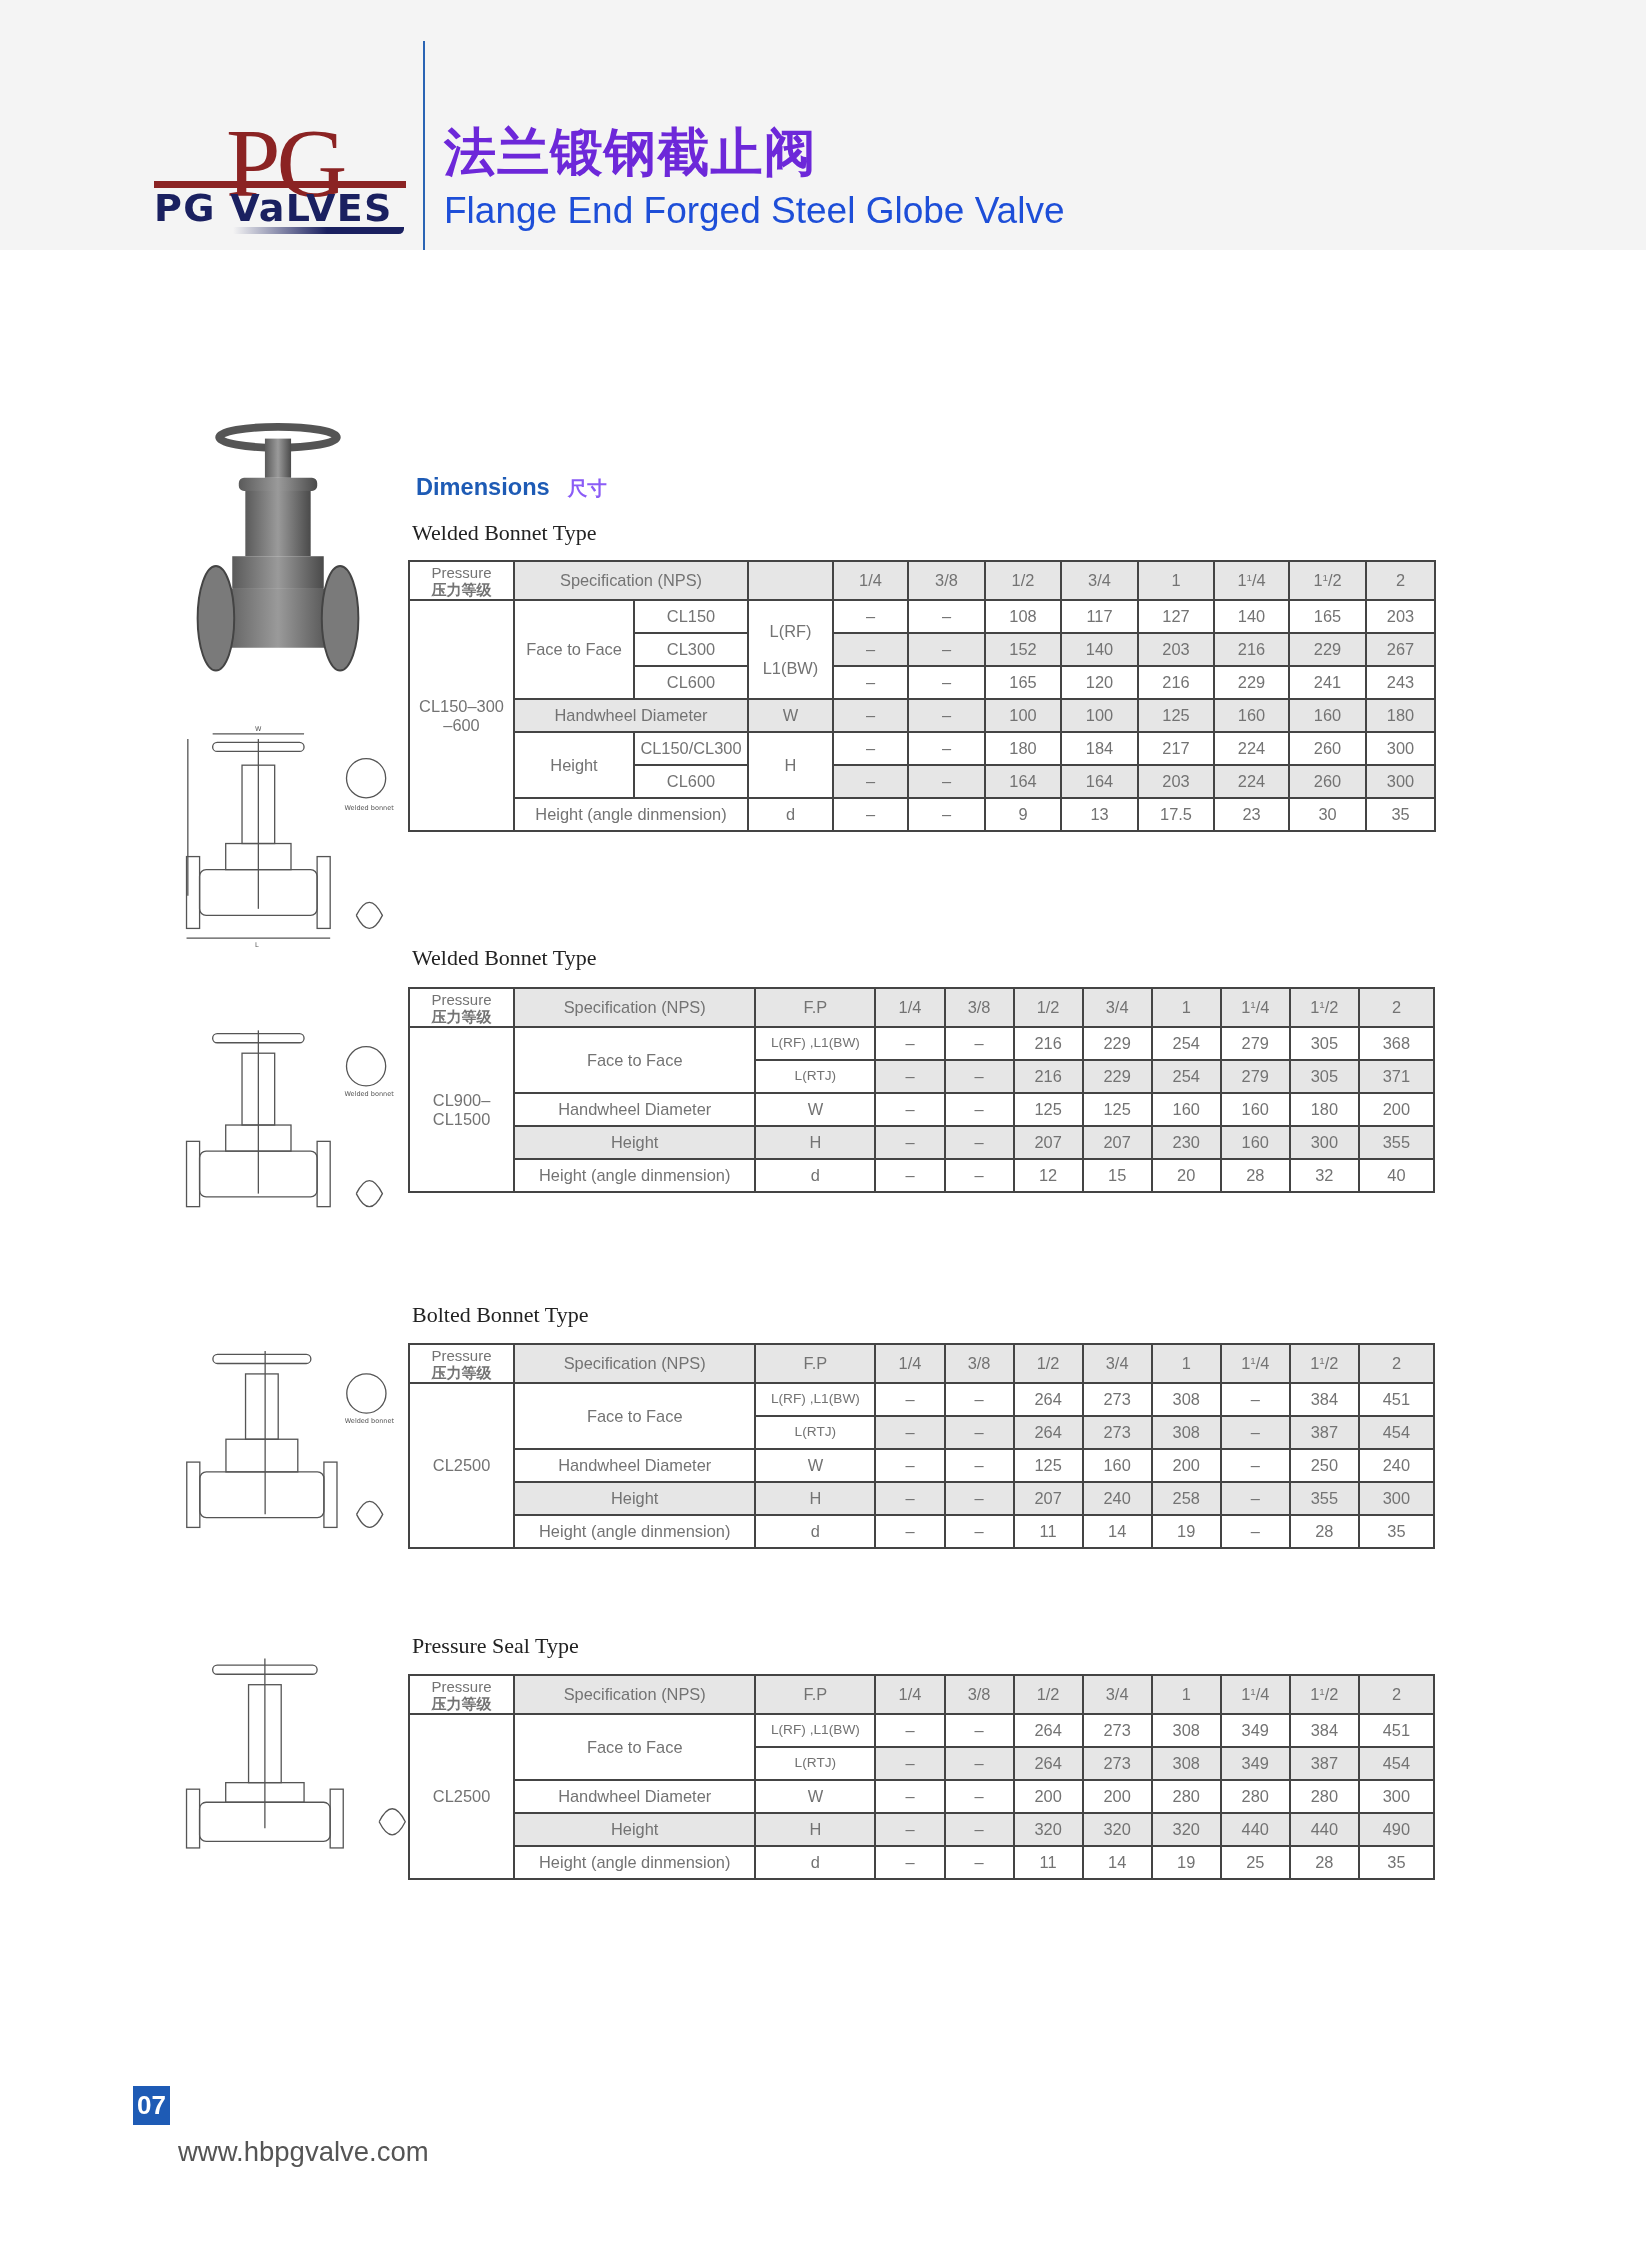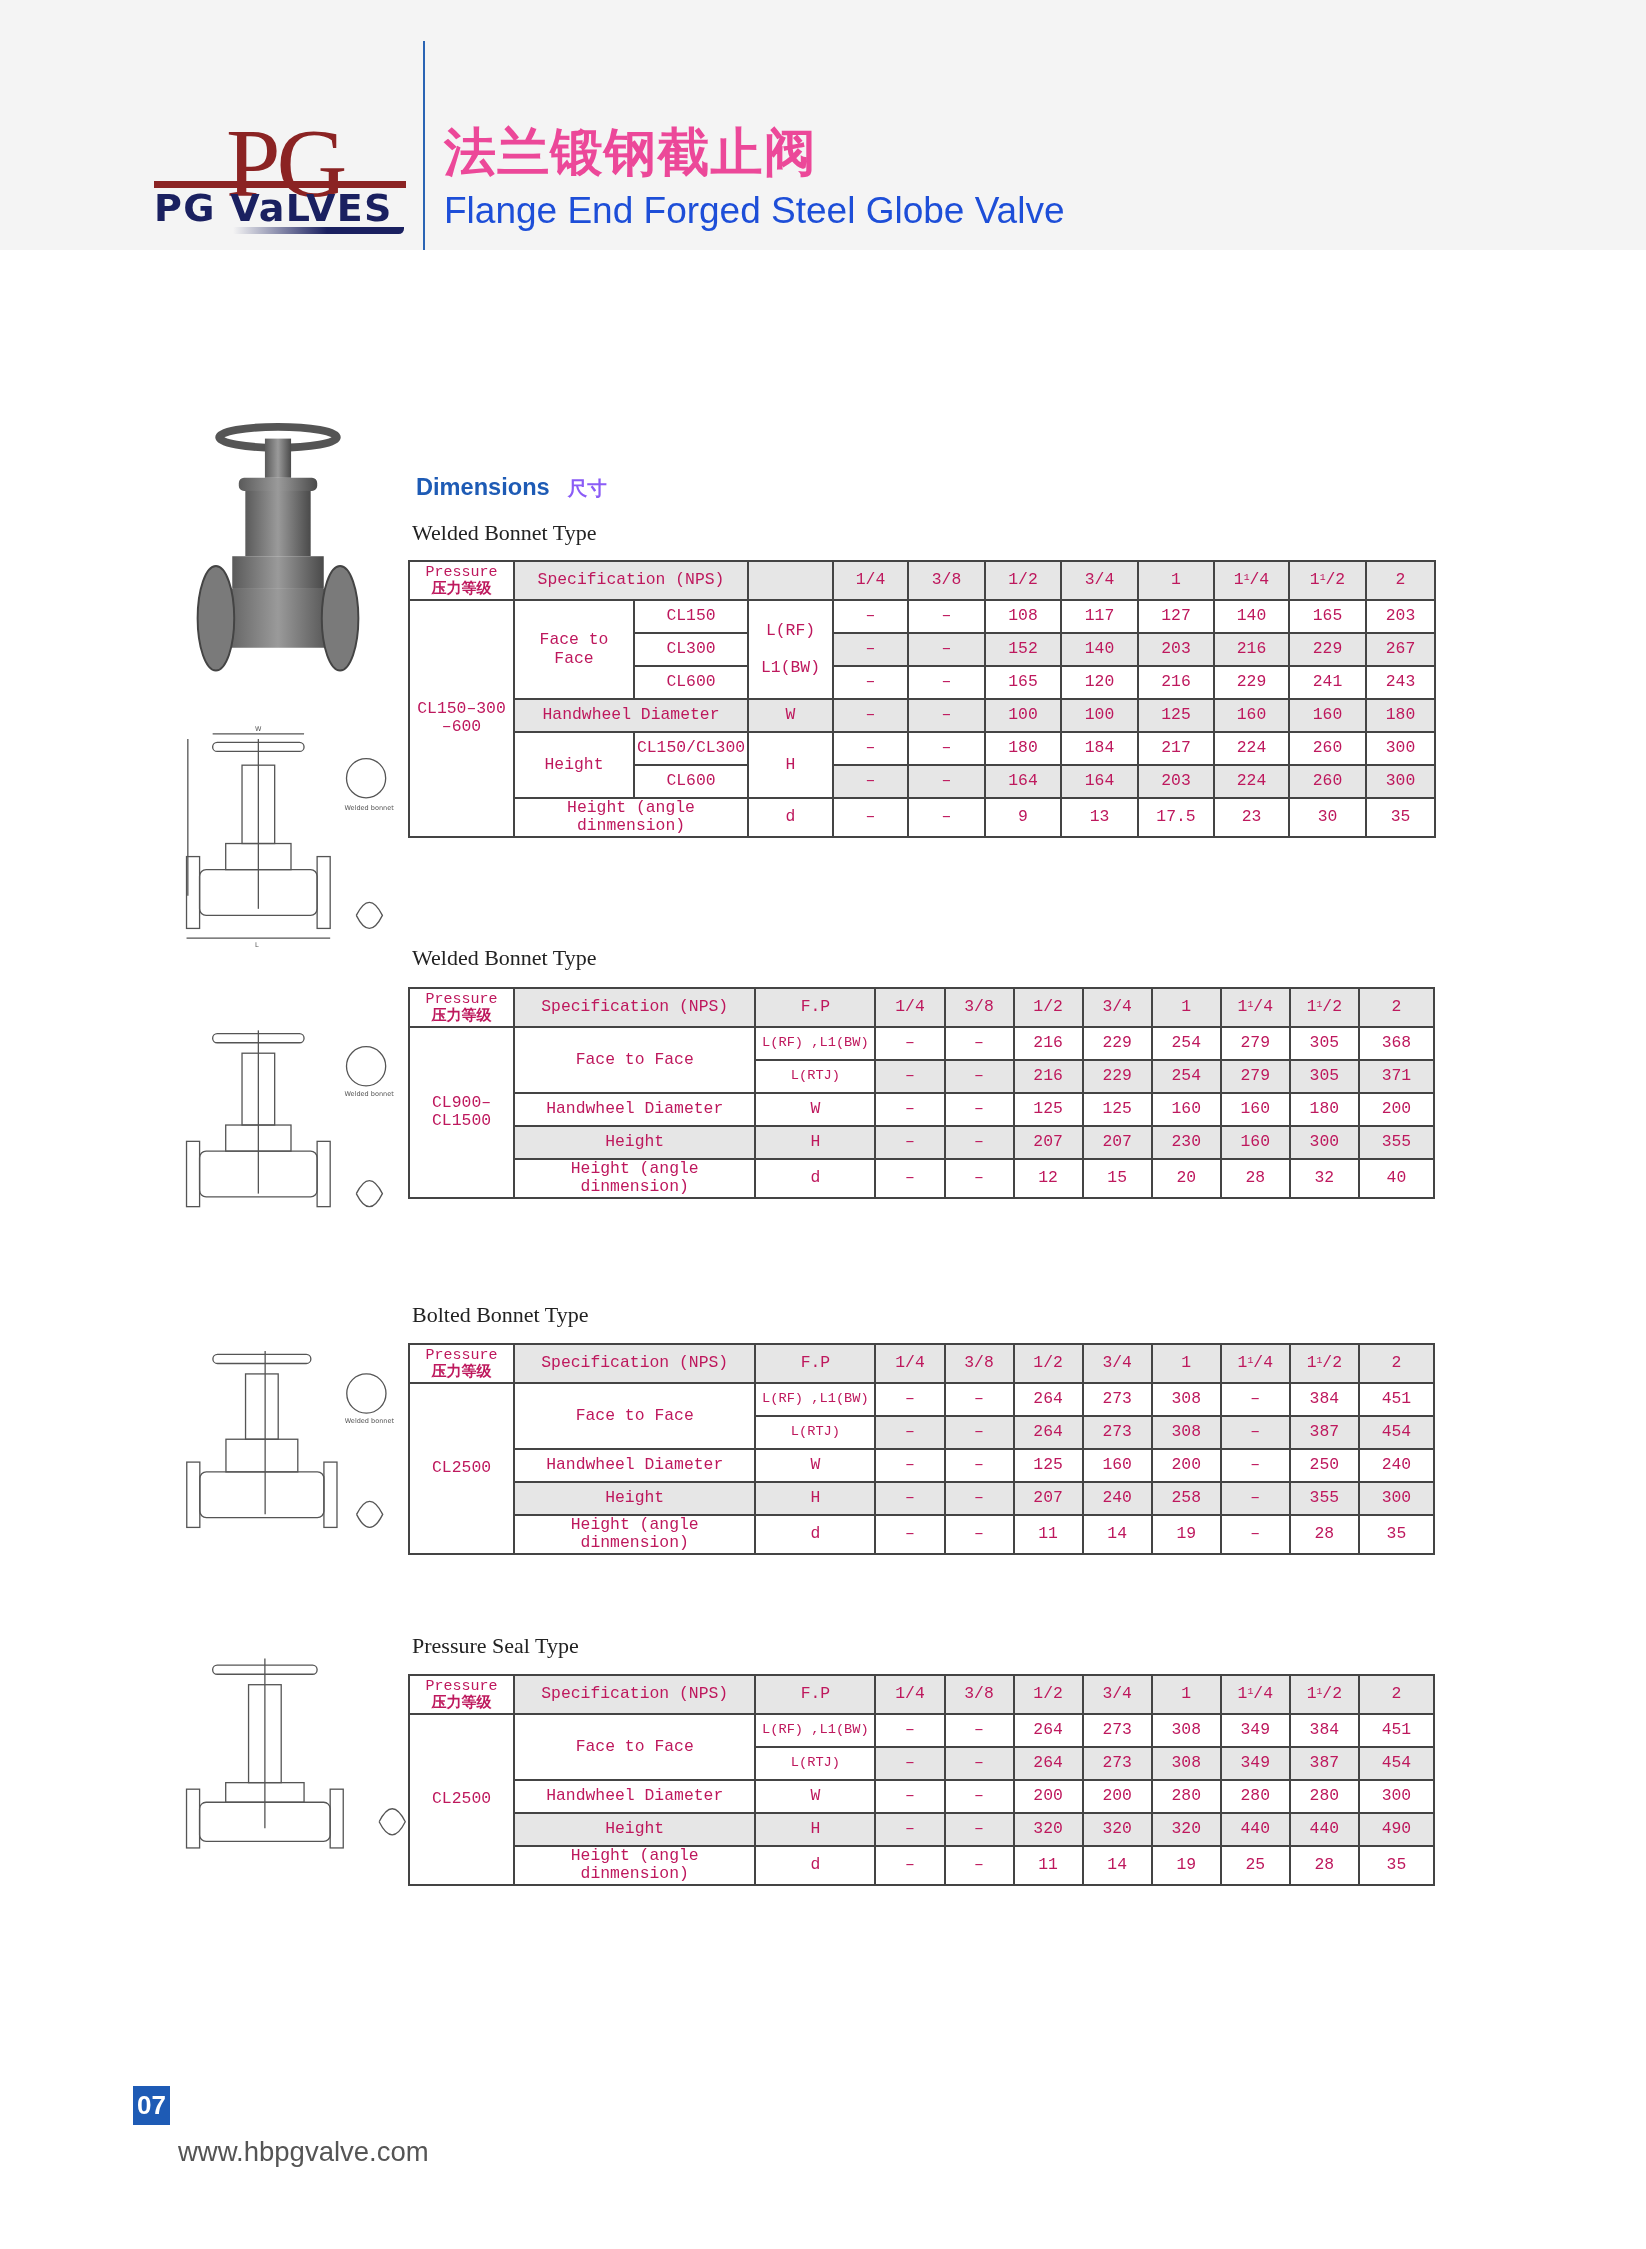--- a/index.html
+++ b/index.html
@@ -5,29 +5,29 @@
   html, body { margin:0; padding:0; }
   body { width:1647px; height:2250px; background:#ffffff; position:relative; overflow:hidden;
          font-family:"Liberation Serif","DejaVu Serif",serif; color:#222; }
   .header-band { position:absolute; left:0; top:0; width:1647px; height:250px; background:#f4f4f4; }
   .logo { position:absolute; left:154px; top:114px; width:252px; height:124px; }
   .logo-pg { position:absolute; left:72px; top:0; font-family:"Liberation Serif",serif; font-size:98px; line-height:98px; color:#8b2323; letter-spacing:-3.9px; }
   .logo-bar { position:absolute; left:0; top:67px; width:252px; height:6.5px; background:#8b2323; }
   .logo-text { position:absolute; left:0; top:73px; font-family:"DejaVu Sans",sans-serif; font-weight:bold; font-size:38px; line-height:42px; color:#1a2060; letter-spacing:1.3px; }
   .logo-swoosh { position:absolute; left:79px; top:113px; width:171px; height:6.5px; border-radius:0 0 5.2px 0; background:linear-gradient(90deg, rgba(26,32,96,0) 0%, #1a2060 55%, #1a2060 100%); }
   .vline { position:absolute; left:423px; top:41px; width:2px; height:209px; background:#2a64b4; }
-  .title-cn { position:absolute; left:444px; top:123px; font-family:"DejaVu Sans",sans-serif; font-weight:bold; font-size:52px; line-height:59px; color:#ec4899; letter-spacing:1.3px; }
+  .title-cn { position:absolute; left:444px; top:123px; font-family:"DejaVu Sans",sans-serif; font-weight:bold; font-size:52px; line-height:59px; color:#6d28d9; letter-spacing:1.3px; }
   .title-en { position:absolute; left:444px; top:190px; font-family:"Liberation Sans",sans-serif; font-size:37px; line-height:42px; color:#1d4ed8; }
 
   .dims-title { position:absolute; left:416px; top:474px; font-family:"Liberation Sans",sans-serif; font-weight:bold; font-size:23.6px; color:#1e5bb5; }
   .dims-title .cn { font-family:Liberation Sans, sans-serif; font-size:19.6px; color:#8b5cf6; margin-left:18px; }
   .sec-title { position:absolute; left:412px; font-size:22px; color:#222; }
 
   table.dt { position:absolute; left:408px; width:1027px; border-collapse:collapse; table-layout:fixed;
-             font-family:Liberation Mono, monospace; font-size:16.4px; color:#be185d;border-radius:11px; }
+             font-family:Liberation Sans, sans-serif; font-size:16.4px; color:#737373;border-radius:11px; }
   table.dt td { border:2px solid #444; text-align:center; vertical-align:middle; padding:0; line-height:18.3px; }
   table.dt tr.hdr td { background:#e6e6e6; height:37px; }
   table.dt tr.hdr td.pcell { background:#fff; font-size:15px; line-height:17px; }
   table.dt tr.row td { height:31px; }
   table.dt td.g { background:#e6e6e6; }
   table.dt td.w { background:#fff; }
   table.dt.t1 { top:560px; }
   table.dt.t2 { top:987px; }
   table.dt.t3 { top:1343px; }
   table.dt.t4 { top:1674px; }

